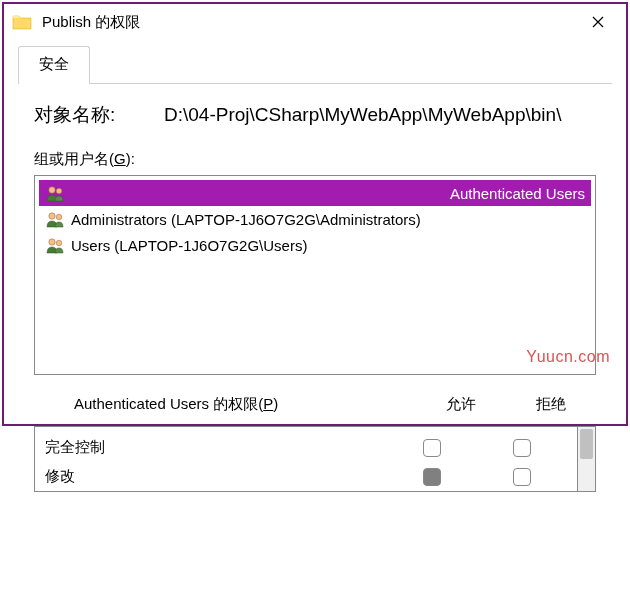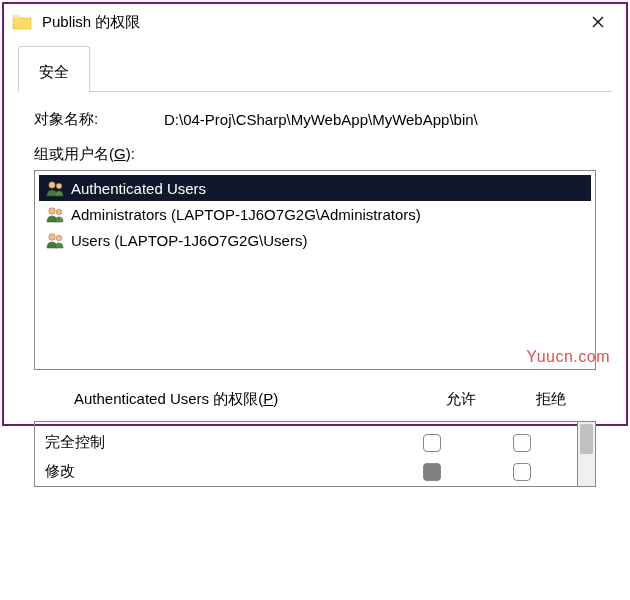--- a/index.html
+++ b/index.html
@@ -5,30 +5,30 @@
 * { box-sizing: border-box; font-family: "Microsoft YaHei", "Segoe UI", sans-serif; }
 body { margin: 0; padding: 0; background: #fff; width: 630px; height: 600px; overflow: hidden; position: relative; }
 .outer-border { border: 2px solid #701a75; width: 626px; height: 424px; margin: 2px; position: relative; background: #fff; }
 .titlebar { display: flex; align-items: center; height: 36px; padding: 0 8px; }
 .titlebar .folder-icon { width: 20px; height: 16px; margin-right: 10px; }
 .titlebar .title { font-size: 15px; color: #000; flex: 1; }
 .titlebar .close-btn { width: 40px; height: 30px; display: flex; align-items: center; justify-content: center; cursor: pointer; }
 .titlebar .close-btn svg { width: 12px; height: 12px; }
 .tabs-area { padding: 6px 14px 0 14px; }
 .tab-row { display: flex; border-bottom: 1px solid #d0d0d0; }
-.tab { padding: 16px 20px 10px 20px; font-size: 15px; color: #000; border: 1px solid #d0d0d0; border-bottom: none; background: #fff; margin-bottom: -1px; border-radius: 3px 3px 0 0; cursor: pointer; }
+.tab { padding: 8px 20px 10px 20px; font-size: 15px; color: #000; border: 1px solid #d0d0d0; border-bottom: none; background: #fff; margin-bottom: -1px; border-radius: 3px 3px 0 0; cursor: pointer; }
 .content { padding: 18px 30px 0 30px; }
-.row-obj { display: flex; align-items: center; margin-bottom: 16px; font-size: 15px; }
+.row-obj { display: flex; align-items: center; margin-bottom: 22px; font-size: 19px; }
 .row-obj .label { width: 130px; }
 .row-obj .value { flex: 1; }
 .group-label { font-size: 15px; margin-bottom: 6px; }
 .group-label u { text-decoration: underline; }
 .listbox { border: 1px solid #888; height: 200px; padding: 4px; overflow: auto; background: #fff; }
 .list-item { display: flex; align-items: center; padding: 4px 6px; font-size: 15px; cursor: pointer; }
-.list-item.selected { background: #0f172a; color: #fff; }
+.list-item.selected { background: #a21caf; color: #fff; justify-content: space-between; }
 .list-item .icon-wrap { width: 22px; height: 18px; margin-right: 4px; display: flex; align-items: center; }
 .btn-row { display: flex; justify-content: flex-end; margin-top: 14px; gap: 14px; padding-right: 4px; }
 .btn { padding: 9px 28px; font-size: 15px; border: 1px solid #bdbdbd; background: #fdfdfd; border-radius: 5px; cursor: pointer; }
 .btn u { text-decoration: underline; }
 .add-highlight { border: 4px solid #e60000; display: inline-block; padding: 2px; border-radius: 2px; }
 .perm-header { display: flex; font-size: 15px; margin-top: 4px; margin-left: 40px; }
 .perm-header .col1 { flex: 1; }
 .perm-header .col2 { width: 90px; text-align: center; }
 .perm-header .col3 { width: 90px; text-align: center; }
 .perm-table-wrap { display: flex; margin-top: 12px; }

